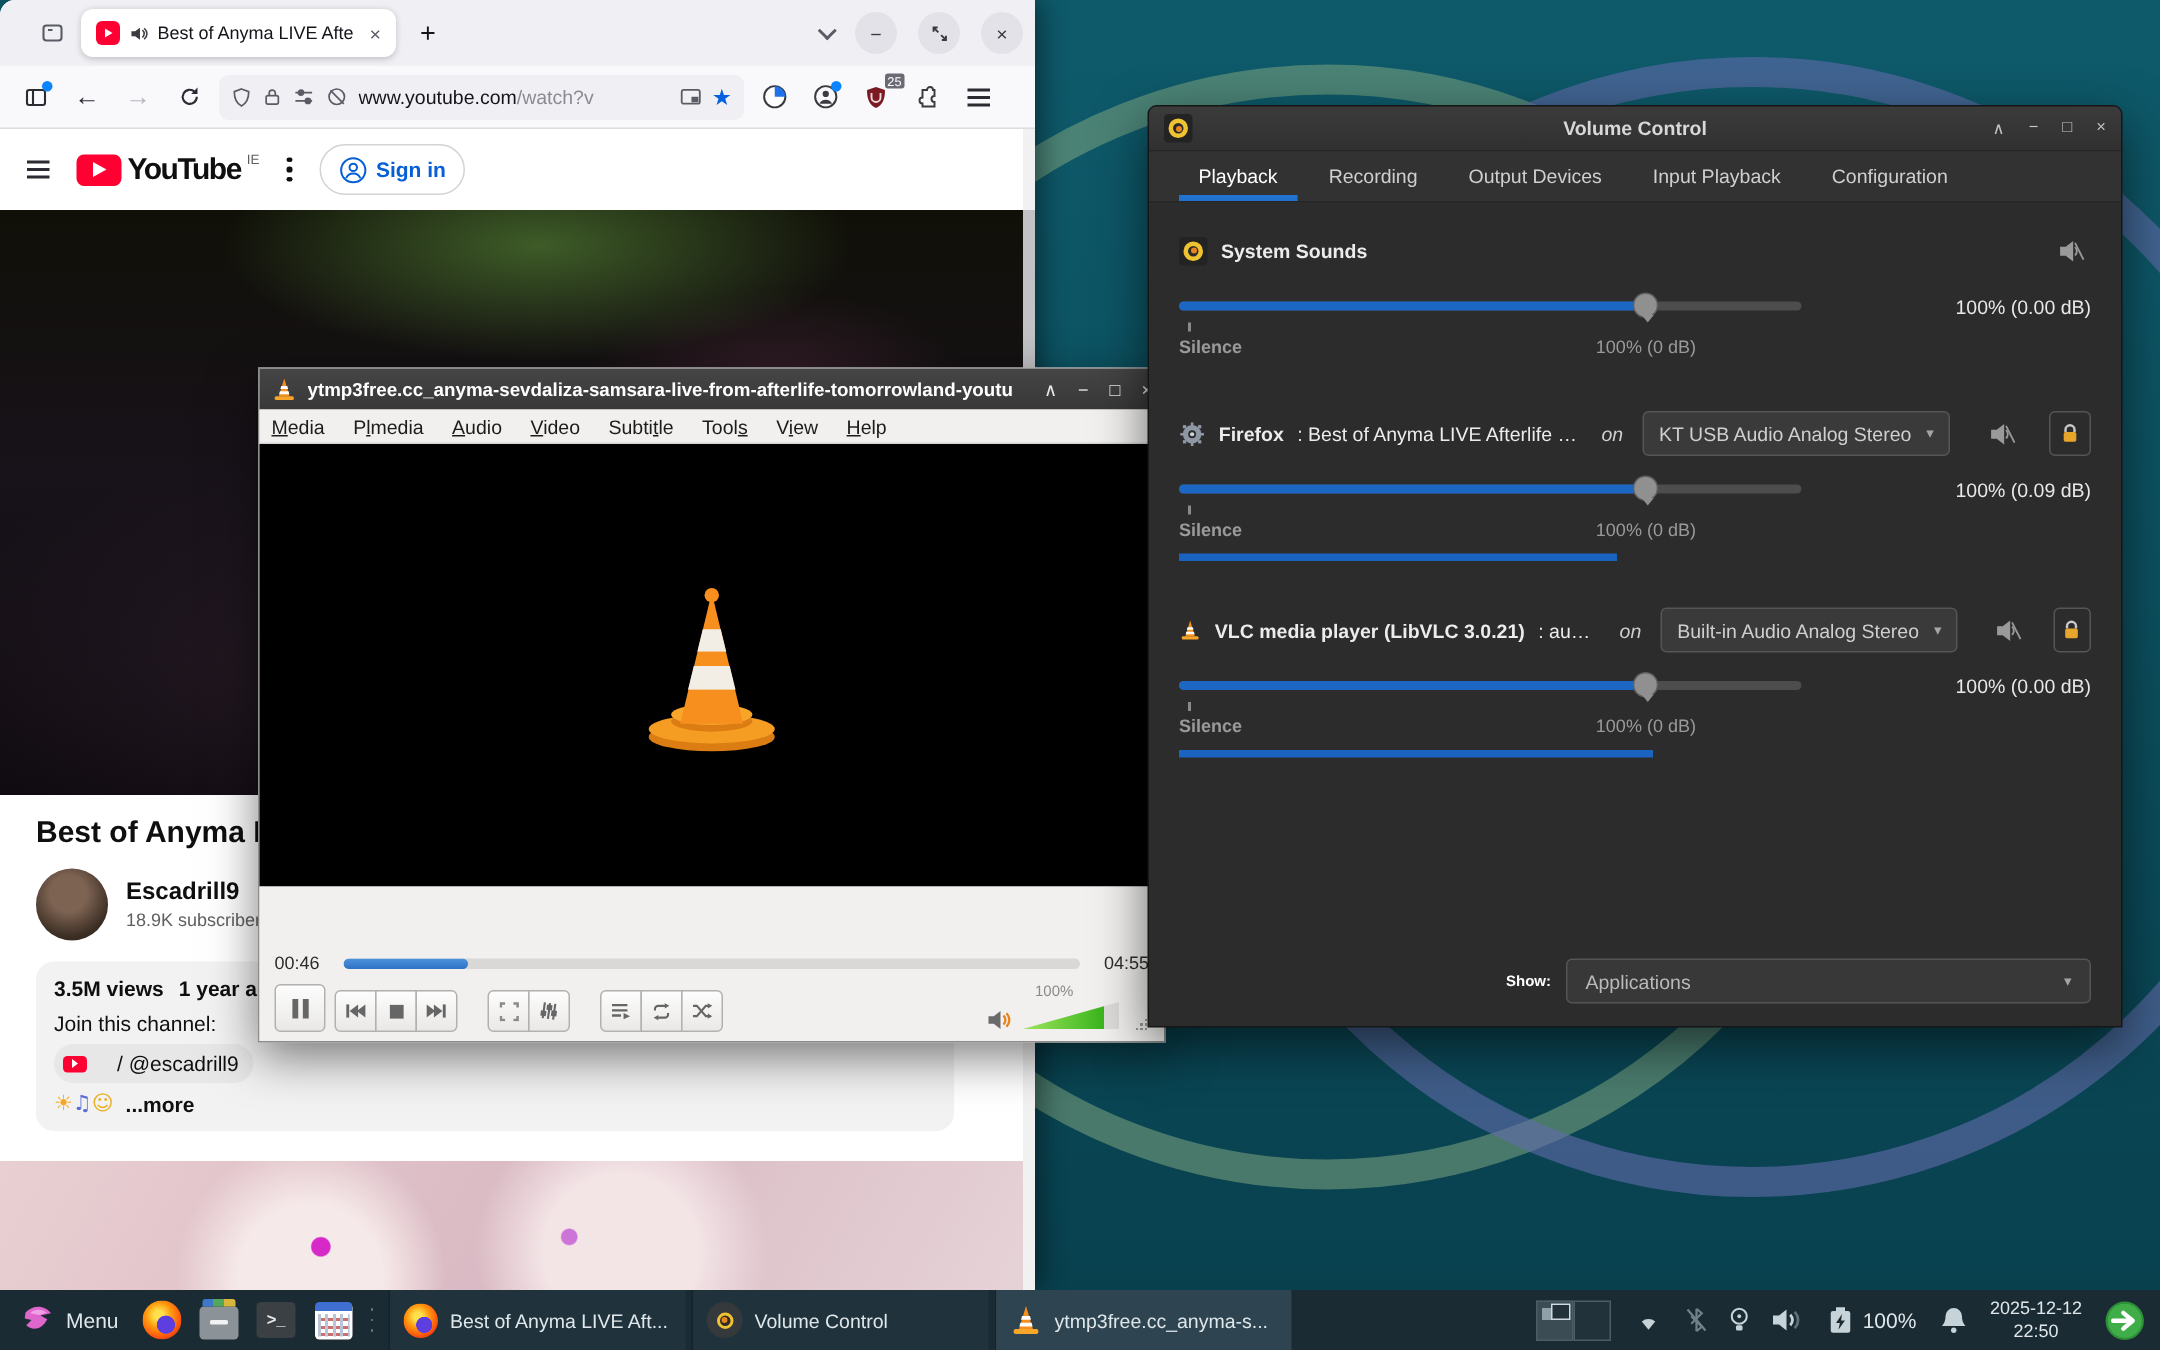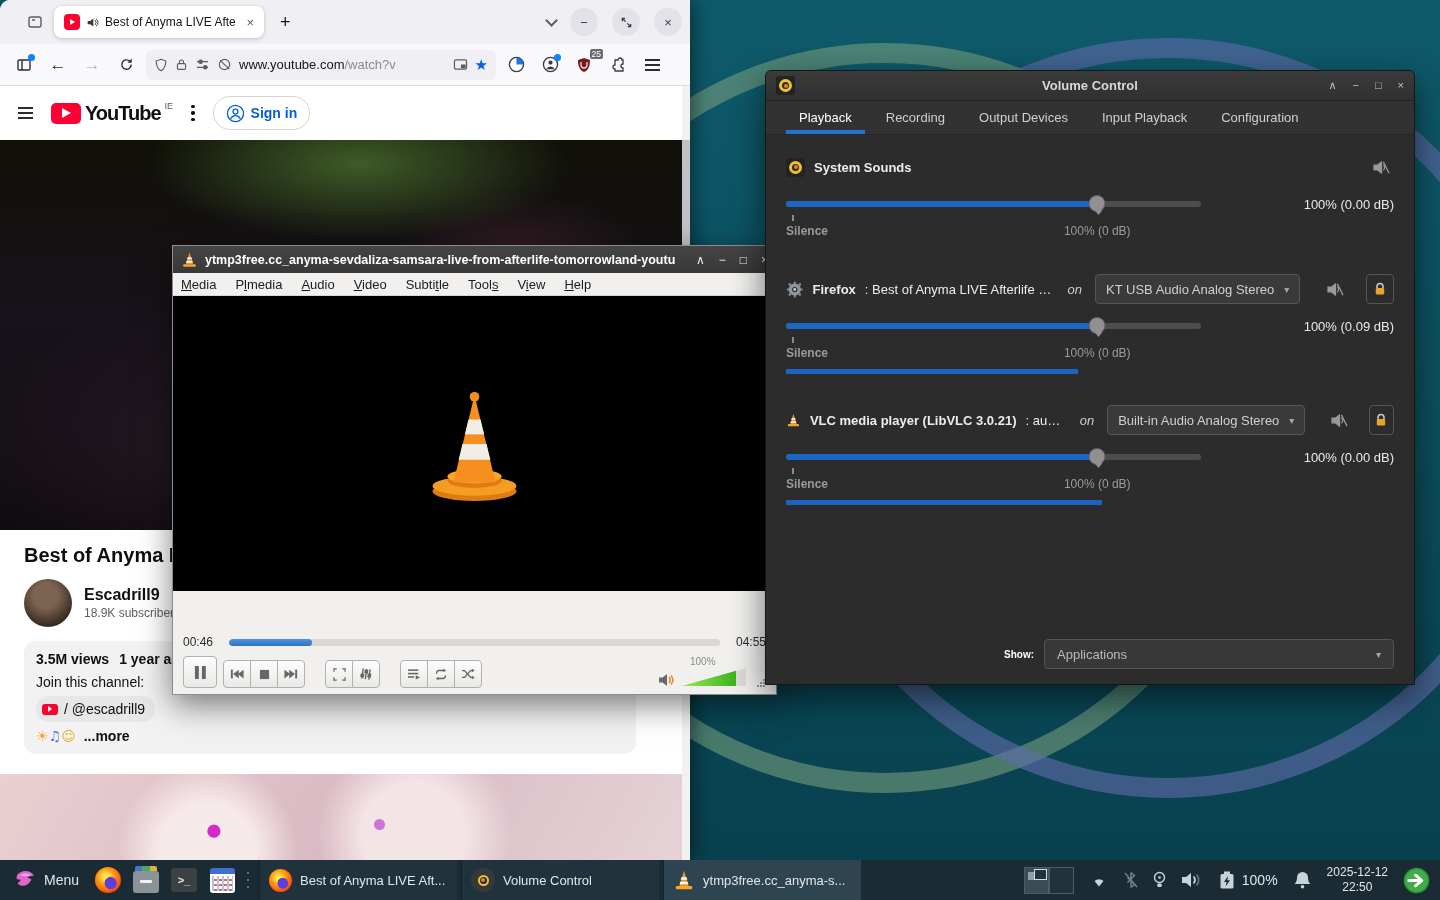--- a/index.html
+++ b/index.html
@@ -79,21 +79,21 @@
   .yt-title { font-size:20px; font-weight:bold; color:#0f0f0f; white-space:nowrap; }
   .yt-chrow { display:flex; align-items:center; gap:12px; margin-top:12px; }
   .yt-avatar { width:48px; height:48px; border-radius:50%; flex:none;
     background:radial-gradient(circle at 45% 35%, #7d6352 0 30%, #3c2e24 70%, #241b14); }
   .yt-chname { font-size:16px; font-weight:bold; color:#0f0f0f; }
   .yt-subs { font-size:12px; color:#606060; margin-top:2px; white-space:nowrap; }
   .yt-desc { margin-top:14px; background:#f2f2f2; border-radius:12px; padding:10px 12px;
     width:612px; font-size:14px; color:#0f0f0f; }
   .yt-desc .l1 { font-weight:bold; display:flex; gap:10px; white-space:nowrap; }
   .yt-desc .l2 { margin-top:7px; }
-  .yt-pill { display:inline-flex; align-items:center; gap:6px; background:#e7e7e7; border-radius:14px;
+  .yt-pill { display:inline-flex; align-items:center; gap:20px; background:#e7e7e7; border-radius:14px;
     height:26px; padding:0 10px 0 6px; margin-top:6px; font-size:14px; color:#0f0f0f; }
   .yt-pill .mini-yt { width:16px; height:11px; background:#f03; border-radius:3px; position:relative; }
   .yt-pill .mini-yt::after { content:""; position:absolute; left:6px; top:2.5px; border-left:4px solid #fff;
     border-top:3px solid transparent; border-bottom:3px solid transparent; }
   .yt-desc .l4 { margin-top:6px; display:flex; gap:4px; align-items:center; }
   .emo { font-family:"DejaVu Sans",sans-serif; }
   .emo .e1{color:#f5a623;} .emo .e2{color:#5b6bd6;} .emo .e3{color:#e8b020;}
   .more { font-weight:bold; color:#0f0f0f; margin-left:4px; }
   .yt-thumb2 { margin-top:20px; height:110px; width:690px; margin-left:-24px;
     background:

